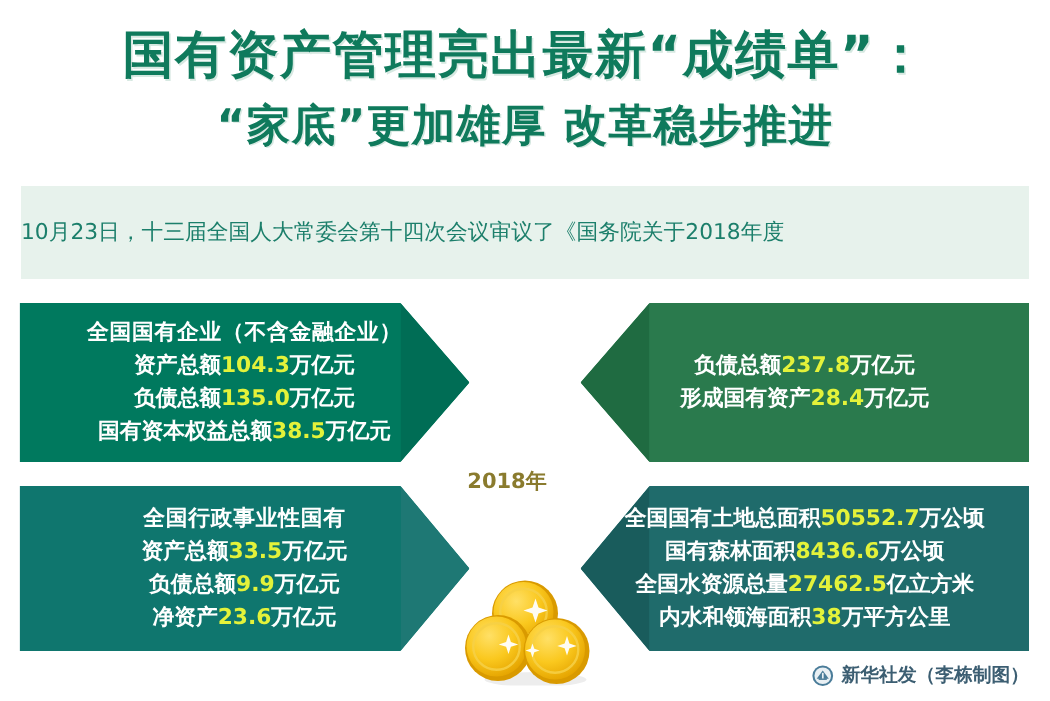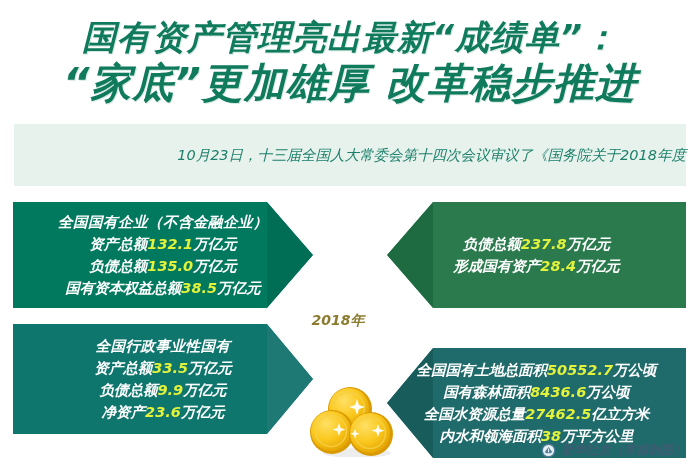--- a/index.html
+++ b/index.html
@@ -9,55 +9,54 @@
   }
   body {
     font-family: "DejaVu Sans", "Liberation Sans", sans-serif;
   }
   #infographic {
     position: relative;
     width: 700px;
     height: 467px;
     background: #ffffff;
     overflow: hidden;
-    font-style: italic;
   }
 
   
   .title-block {
     position: absolute;
     left: 0;
     top: 14px;
     width: 700px;
     text-align: center;
   }
   .title-line {
     color: #0F7A5C;
     font-weight: bold;
     font-size: 34px;
     line-height: 46px;
     letter-spacing: 1px;
     white-space: nowrap;
     text-shadow: 1px 1px 0 rgba(210,230,222,0.9);
   }
   .title-line.line2 {
-    font-size: 41px;
+    font-size: 29px;
   }
 
   
   .subtitle-band {
     position: absolute;
     left: 14px;
     top: 124px;
     width: 672px;
     height: 62px;
     background: #E7F2EC;
     display: flex;
     flex-direction: column;
-    align-items: flex-end;
+    align-items: flex-start;
     justify-content: center;
     gap: 40px;
   }
   .subtitle-line {
     color: #1C7F6B;
     font-size: 14.5px;
     line-height: 24px;
     white-space: nowrap;
     font-weight: 500;
   }
@@ -152,21 +151,20 @@
   }
 
   
   #panel-nat {
     left: 387px;
     top: 128px;
     width: 299px;
     height: 110px;
     background: #1F6B6B;
     clip-path: polygon(46px 0, 299px 0, 299px 110px, 46px 110px, 0 55px);
-    margin-top: 24px;
   }
   #panel-nat .tip {
     left: 0;
     background: #195C5C;
     clip-path: polygon(46px 0, 46px 110px, 0 55px);
   }
 
   
   .year-label {
     position: absolute;
@@ -223,21 +221,21 @@
 
   <div class="subtitle-band">
     <div class="subtitle-line">10月23日，十三届全国人大常委会第十四次会议审议了《国务院关于2018年度</div>
   </div>
 
   <div class="panels">
 
     <div class="panel" id="panel-soe">
       <div class="tip"></div>
       <div class="ptext heading">全国国有企业（不含金融企业）</div>
-      <div class="ptext"><span>资产总额</span><span class="num">132.1</span><span>万亿元</span></div>
+      <div class="ptext"><span>资产总额</span><span class="num">104.3</span><span>万亿元</span></div>
       <div class="ptext"><span>负债总额</span><span class="num">135.0</span><span>万亿元</span></div>
       <div class="ptext"><span>国有资本权益总额</span><span class="num">38.5</span><span>万亿元</span></div>
     </div>
 
     <div class="panel" id="panel-fin">
       <div class="tip"></div>
       <div class="ptext"><span>负债总额</span><span class="num">237.8</span><span>万亿元</span></div>
       <div class="ptext"><span>形成国有资产</span><span class="num">28.4</span><span>万亿元</span></div>
     </div>
 

